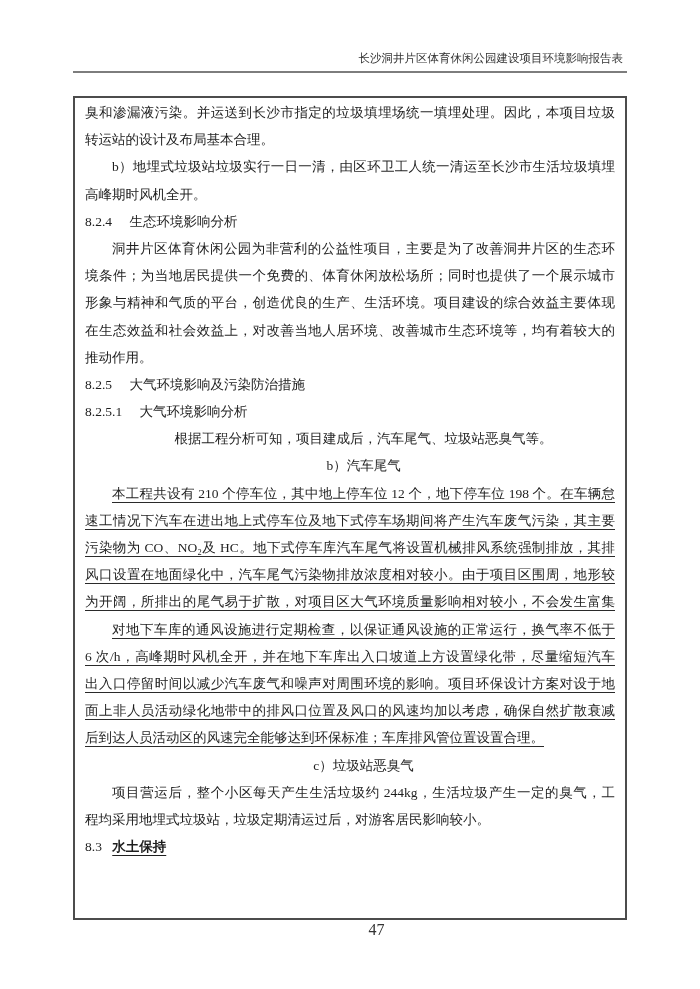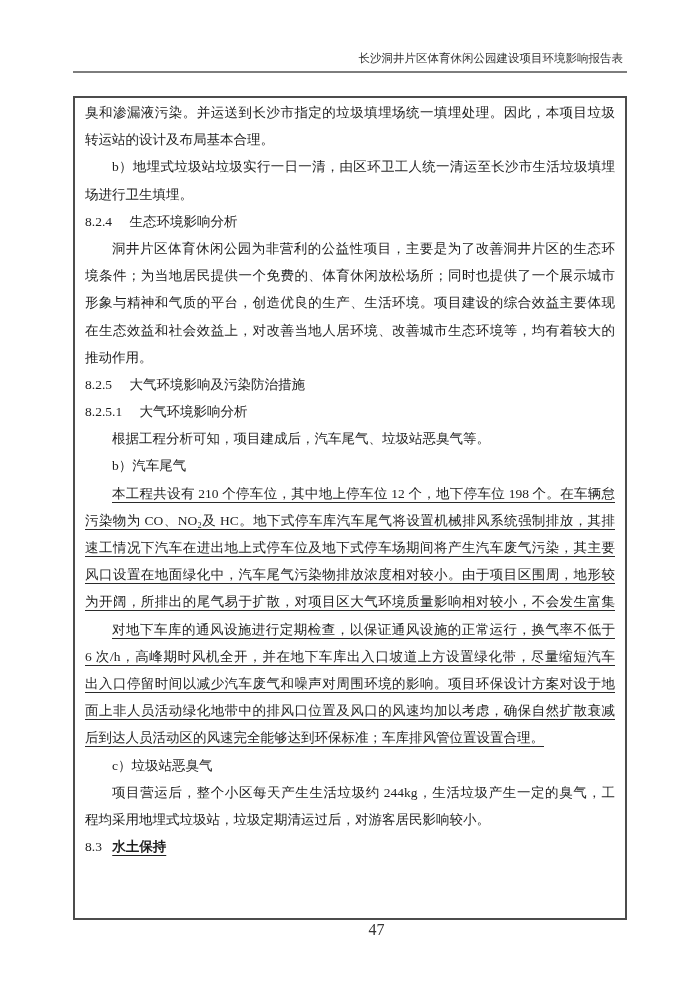--- a/index.html
+++ b/index.html
@@ -55,21 +55,21 @@
     color: #1e1e1e;
   }
   .ln.j {
     white-space: normal;
     text-align: justify;
     text-align-last: justify;
     text-justify: inter-character;
     overflow: hidden;
     height: 27.2px;
   }
-  .ln.ind { padding-left: 27px; }
+  .ln.ind { padding-left: 27px; text-align: center; }
   .ln.u {
     text-decoration: underline;
     text-underline-offset: 4px;
     text-decoration-thickness: 1px;
     text-decoration-color: #2a2a2a;
   }
   .ln.heading .hnum { margin-right: 14px; }
   .ln.h83 .hnum { margin-right: 7px; margin-top: 16px; }
   .ln.h83 .htitle {
     font-weight: bold;
@@ -93,43 +93,43 @@
 
   <div class="running-header">
     <div class="header-title">长沙洞井片区体育休闲公园建设项目环境影响报告表</div>
     <div class="header-rule"></div>
   </div>
 
   <div class="content-box">
     <div class="ln j">臭和渗漏液污染。并运送到长沙市指定的垃圾填埋场统一填埋处理。因此，本项目垃圾</div>
     <div class="ln">转运站的设计及布局基本合理。</div>
     <div class="ln ind j">b）地埋式垃圾站垃圾实行一日一清，由区环卫工人统一清运至长沙市生活垃圾填埋</div>
-    <div class="ln">场进行卫生填埋。</div>
+    <div class="ln">高峰期时风机全开。</div>
     <div class="ln heading">
       <span class="hnum">8.2.4</span>
       <span class="htitle">生态环境影响分析</span>
     </div>
     <div class="ln ind j">洞井片区体育休闲公园为非营利的公益性项目，主要是为了改善洞井片区的生态环</div>
     <div class="ln j">境条件；为当地居民提供一个免费的、体育休闲放松场所；同时也提供了一个展示城市</div>
     <div class="ln j">形象与精神和气质的平台，创造优良的生产、生活环境。项目建设的综合效益主要体现</div>
     <div class="ln j">在生态效益和社会效益上，对改善当地人居环境、改善城市生态环境等，均有着较大的</div>
     <div class="ln">推动作用。</div>
     <div class="ln heading">
       <span class="hnum">8.2.5</span>
       <span class="htitle">大气环境影响及污染防治措施</span>
     </div>
     <div class="ln heading">
       <span class="hnum">8.2.5.1</span>
       <span class="htitle">大气环境影响分析</span>
     </div>
     <div class="ln ind">根据工程分析可知，项目建成后，汽车尾气、垃圾站恶臭气等。</div>
     <div class="ln ind">b）汽车尾气</div>
     <div class="ln ind j u">本工程共设有 210 个停车位，其中地上停车位 12 个，地下停车位 198 个。在车辆怠</div>
+    <div class="ln j u">速工情况下汽车在进出地上式停车位及地下式停车场期间将产生汽车废气污染，其主要</div>
     <div class="ln j u">污染物为 CO、NO₂及 HC。地下式停车库汽车尾气将设置机械排风系统强制排放，其排</div>
-    <div class="ln j u">速工情况下汽车在进出地上式停车位及地下式停车场期间将产生汽车废气污染，其主要</div>
     <div class="ln j u">风口设置在地面绿化中，汽车尾气污染物排放浓度相对较小。由于项目区围周，地形较</div>
     <div class="ln j u">为开阔，所排出的尾气易于扩散，对项目区大气环境质量影响相对较小，不会发生富集</div>
     <div class="ln ind j u">对地下车库的通风设施进行定期检查，以保证通风设施的正常运行，换气率不低于</div>
     <div class="ln j u">6 次/h，高峰期时风机全开，并在地下车库出入口坡道上方设置绿化带，尽量缩短汽车</div>
     <div class="ln j u">出入口停留时间以减少汽车废气和噪声对周围环境的影响。项目环保设计方案对设于地</div>
     <div class="ln j u">面上非人员活动绿化地带中的排风口位置及风口的风速均加以考虑，确保自然扩散衰减</div>
     <div class="ln u">后到达人员活动区的风速完全能够达到环保标准；车库排风管位置设置合理。</div>
     <div class="ln ind">c）垃圾站恶臭气</div>
     <div class="ln ind j">项目营运后，整个小区每天产生生活垃圾约 244kg，生活垃圾产生一定的臭气，工</div>
     <div class="ln">程均采用地埋式垃圾站，垃圾定期清运过后，对游客居民影响较小。</div>

